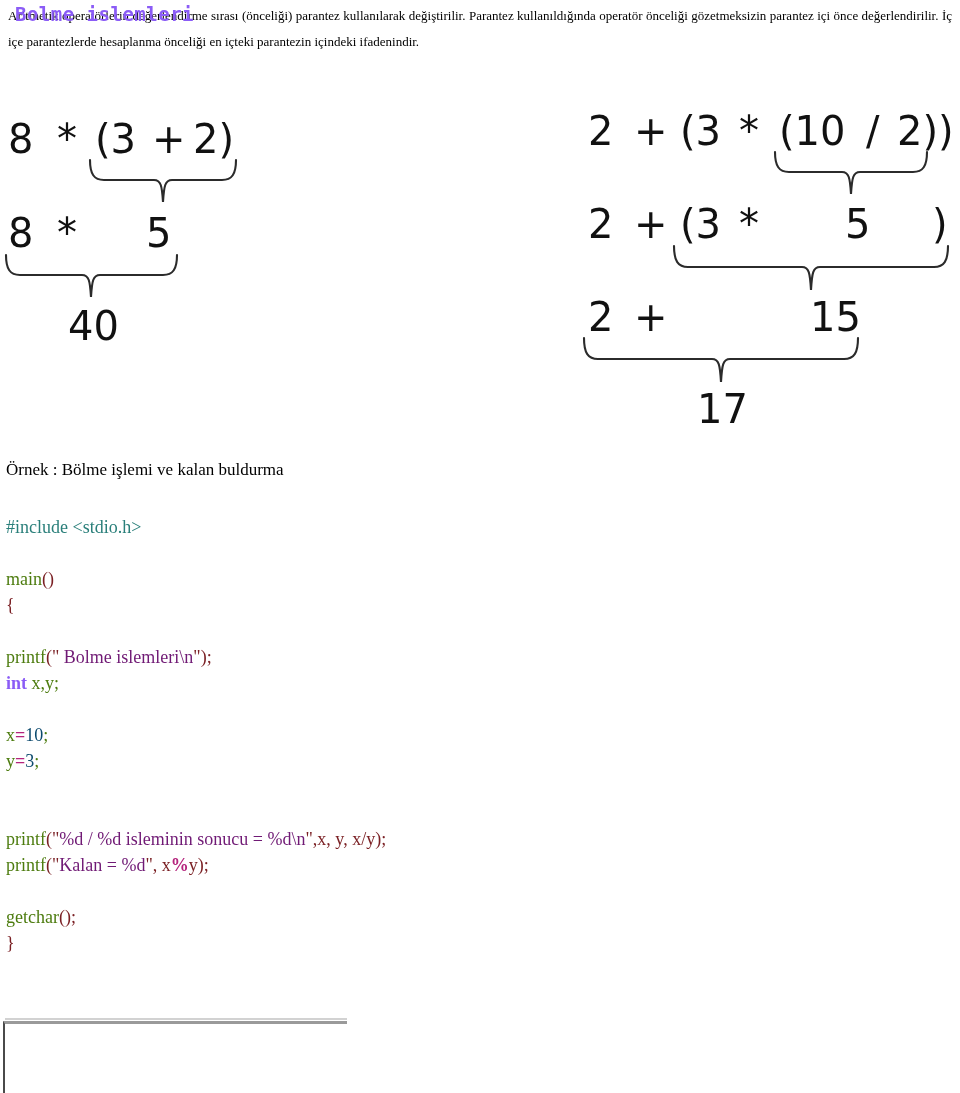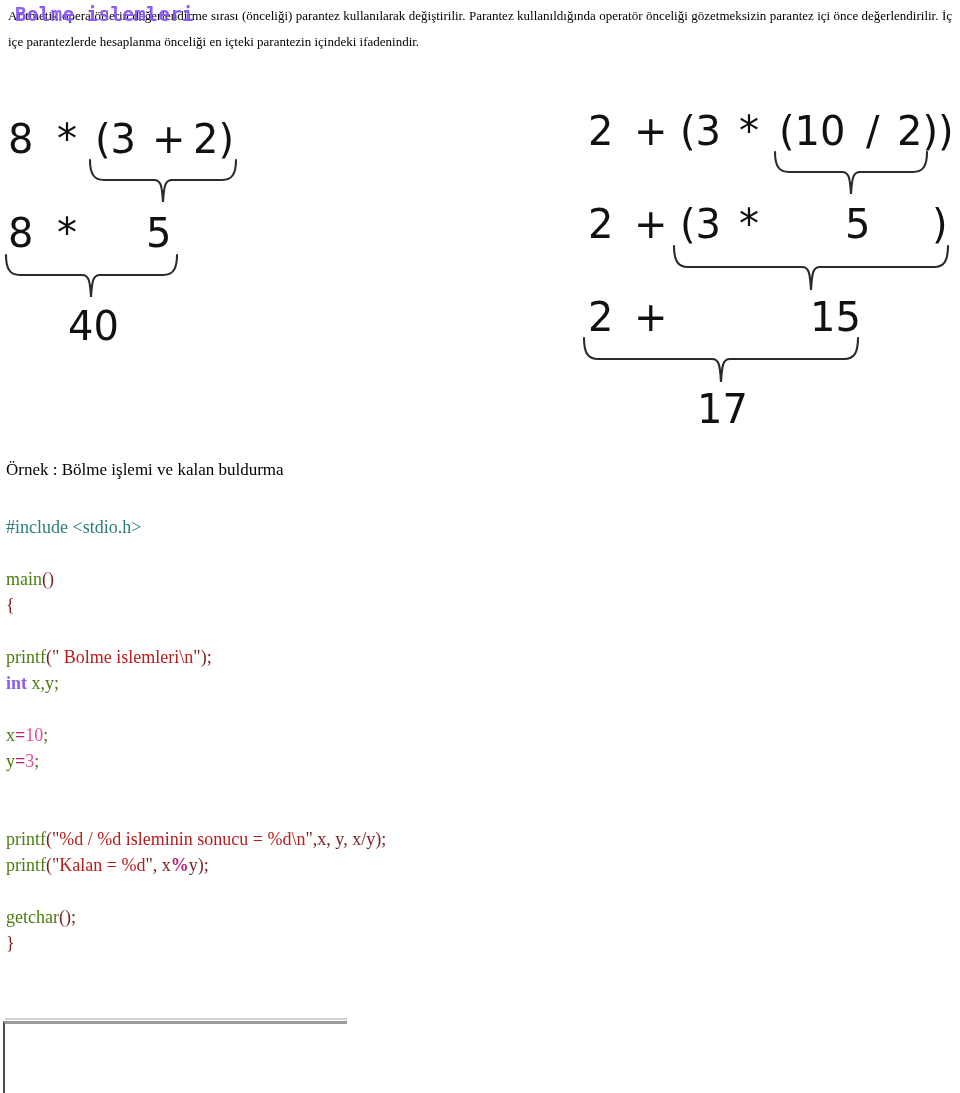--- a/index.html
+++ b/index.html
@@ -77,23 +77,23 @@
     font-family: "Liberation Serif", "DejaVu Serif", serif;
     font-size: 18px;
     line-height: 26px;
     white-space: pre;
   }
   .code-line { white-space: pre; min-height: 26px; }
   .code-line.blank { height: 26px; }
   .c-include  { color: #2a7f7a; }
   .c-plain    { color: #4d7c0f; }
   .c-punct    { color: #7a1f23; }
-  .c-string   { color: #b91c1c; }
+  .c-string   { color: #701a75; }
   .c-kw       { color: #8b5cf6; font-weight: bold; }
-  .c-num      { color: #ec4899; }
+  .c-num      { color: #0c4a6e; }
   .c-op       { color: #b5247d; font-weight: bold; }
 
   
   #console-window {
     position: absolute;
     left: 3px;
     top: 1021px;
     width: 344px;
     height: 72px;
     background: #ffffff;

